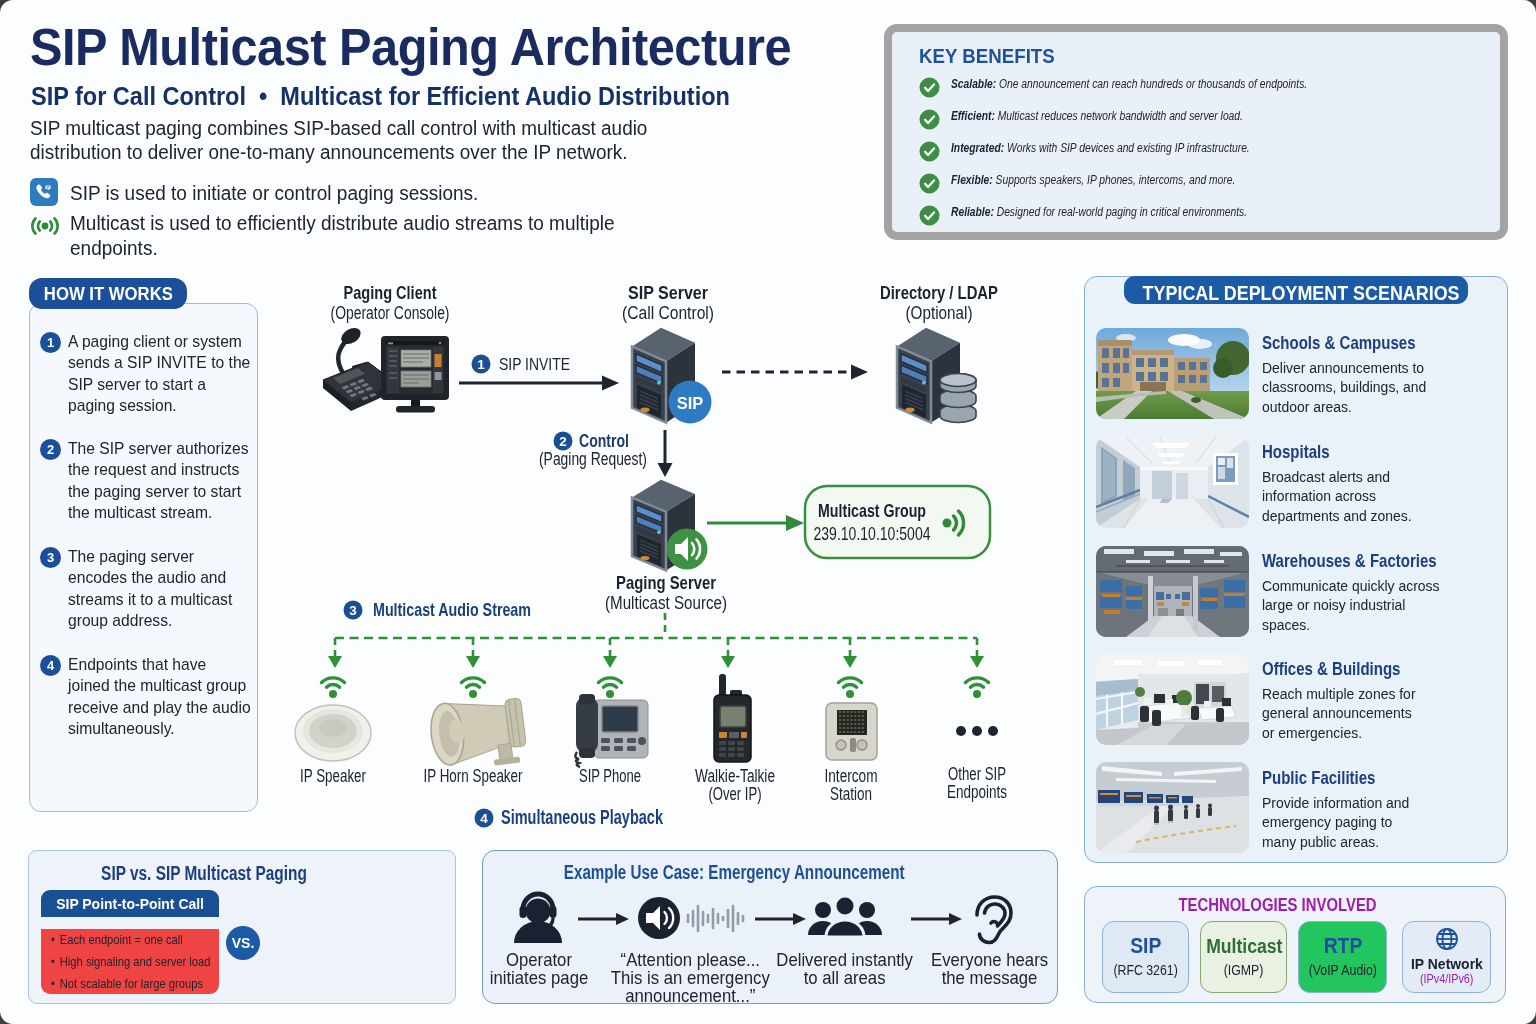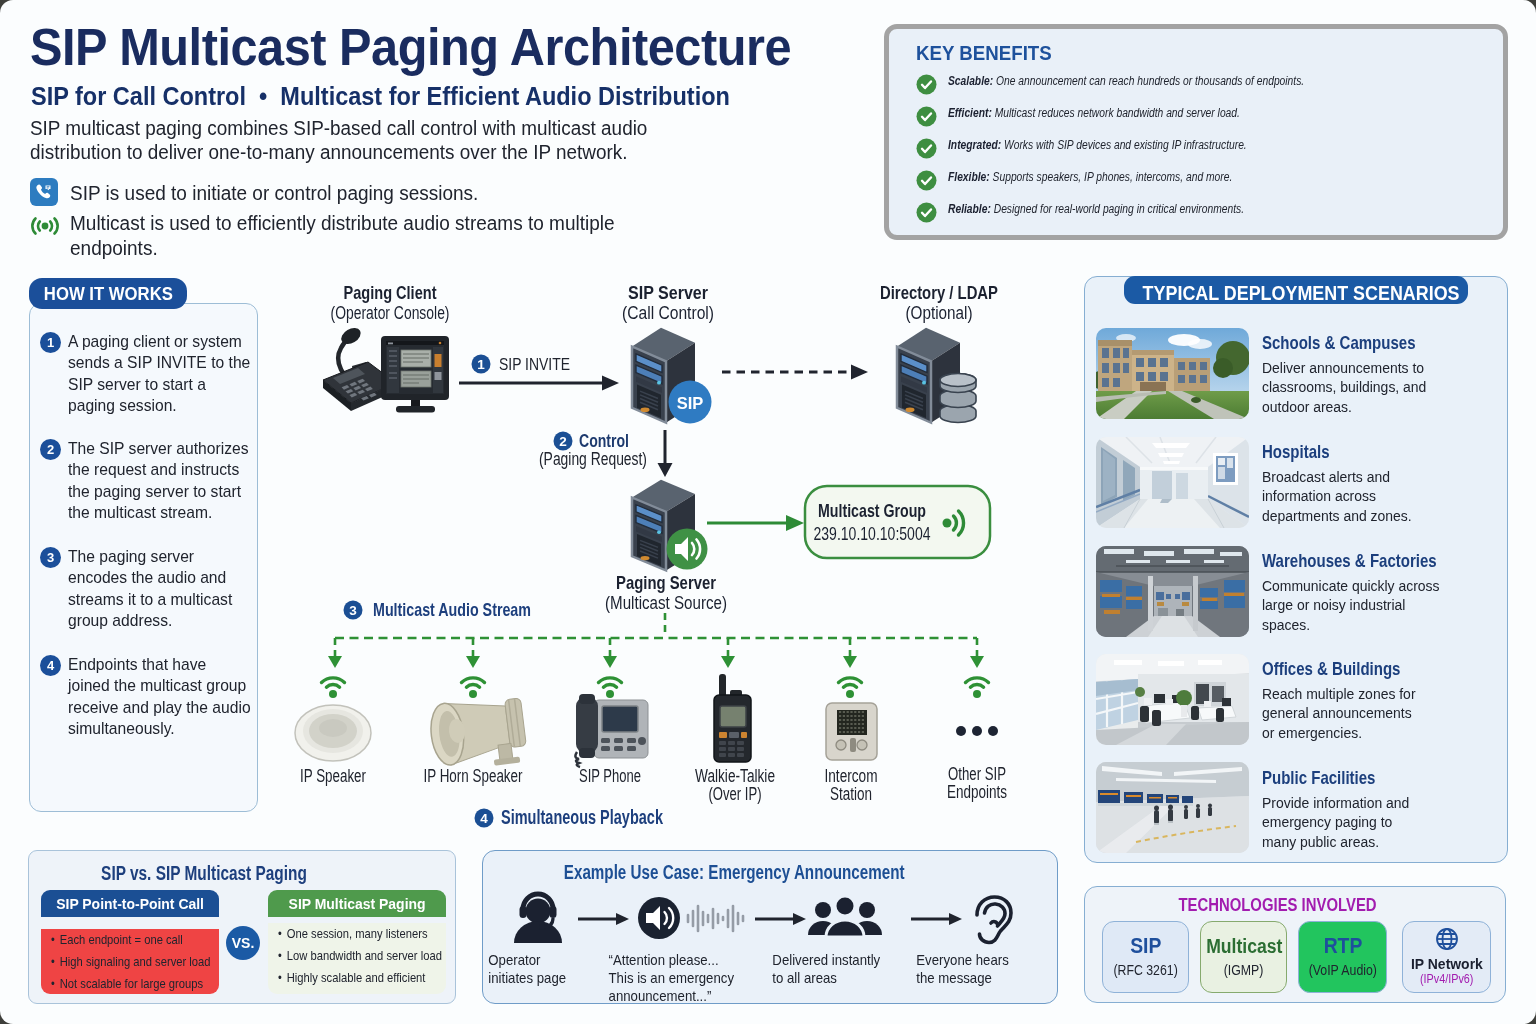--- a/index.html
+++ b/index.html
@@ -5,21 +5,21 @@
 html,body{margin:0;padding:0;background:#3e3f3b;}
 *{box-sizing:border-box;}
 body{font-family:"Liberation Sans",sans-serif;width:1536px;height:1024px;position:relative;overflow:hidden;}
 #page{position:absolute;left:0;top:0;width:1536px;height:1024px;background:#fbfdfe;border-radius:13px;overflow:hidden;}
 .abs{position:absolute;}
 h1{margin:0;font-size:51px;font-weight:700;color:#1a2c5f;letter-spacing:-0.5px;transform:scaleX(0.955);transform-origin:0 50%;white-space:nowrap;}
 .sub{font-size:25px;font-weight:700;color:#163068;transform:scaleX(0.94);transform-origin:0 50%;white-space:nowrap;}
 .lead{font-size:20px;color:#20242e;line-height:24px;transform:scaleX(0.945);transform-origin:0 50%;white-space:nowrap;}
 .bullet{font-size:20px;color:#20242e;line-height:25px;transform:scaleX(0.95);transform-origin:0 50%;white-space:nowrap;}
 
-#kb{left:884px;top:24px;width:624px;height:216px;background:#e9f0f8;border:5px solid #a3a3a3;border-radius:13px;}
+#kb{left:884px;top:24px;width:624px;height:216px;background:#e9f0f8;border:8px solid #a3a3a3;border-radius:13px;}
 #kb .t{position:absolute;left:27px;top:12px;font-size:21px;font-weight:700;color:#1e519c;transform:scaleX(0.89);transform-origin:0 50%;}
 .kbrow{position:absolute;left:27px;width:580px;height:22px;font-size:12px;color:#20242e;white-space:nowrap;font-style:italic;}
 .kbrow b{color:#1b2030;}
 .chk{position:absolute;left:0;top:0;width:21px;height:21px;}
 .kbtxt{position:absolute;left:32px;top:0px;transform:scaleX(0.857);transform-origin:0 50%;display:inline-block;}
 
 #hiwbox{left:29px;top:303px;width:229px;height:509px;background:#f5f9fd;border:1.5px solid #9dbdd6;border-radius:12px;}
 #hiwpill{left:29px;top:278px;width:158px;height:31px;background:#1b4f9a;border-radius:13px;color:#fff;font-size:19px;font-weight:700;text-align:center;line-height:31px;}
 #hiwpill span{display:inline-block;transform:scaleX(0.88);transform-origin:50% 50%;white-space:nowrap;}
 .hitem{position:absolute;left:40px;width:215px;font-size:17px;line-height:21.3px;color:#20242e;}
@@ -32,21 +32,21 @@
 .card .hd{height:27px;color:#fff;font-size:15.5px;font-weight:700;text-align:center;line-height:27px;}
 .card .hd span{display:inline-block;transform:scaleX(0.9);transform-origin:50% 50%;white-space:nowrap;}
 .card ul{margin:6px 0 0 0;padding:0 0 0 10px;list-style:none;}
 .card li{font-size:13.5px;color:#20242e;line-height:22px;white-space:nowrap;transform:scaleX(0.83);transform-origin:0 50%;}
 .card li:before{content:"•";margin-right:6px;font-size:13px;}
 #vscirc{position:absolute;left:226px;top:926px;width:34px;height:34px;border-radius:50%;background:#1b5aa5;color:#fff;font-size:14px;font-weight:700;text-align:center;line-height:34px;}
 
 #ucbox{left:482px;top:850px;width:576px;height:154px;background:#eaf1f9;border:1.5px solid #6f9cc8;border-radius:13px;}
 #ucbox .t{position:absolute;left:0;top:10px;width:502px;text-align:center;font-size:20px;font-weight:700;color:#1d4f94;white-space:nowrap;}
 #ucbox .t span{display:inline-block;transform:scaleX(0.76);transform-origin:50% 50%;}
-.uclbl{position:absolute;font-size:15px;line-height:18px;color:#20242e;text-align:left;}
+.uclbl{position:absolute;font-size:19px;line-height:18px;color:#20242e;text-align:center;}
 .uclbl span{display:inline-block;transform:scaleX(0.88);transform-origin:50% 0;white-space:nowrap;}
 
 #scbox{left:1084px;top:276px;width:424px;height:587px;background:#e9f1f9;border:1.5px solid #86aed2;border-radius:13px;}
 #scpill{left:1124px;top:276px;width:344px;height:28px;background:#1b5aa5;border-radius:11px;color:#fff;font-size:20px;font-weight:700;text-align:center;line-height:34px;white-space:nowrap;}
 #scpill span{display:inline-block;transform:scaleX(0.895);transform-origin:50% 50%;}
 .ph{position:absolute;left:1096px;width:153px;height:91px;border-radius:10px;overflow:hidden;}
 .sct{position:absolute;left:1262px;width:240px;font-size:19px;font-weight:700;color:#1c3f7d;white-space:nowrap;transform:scaleX(0.79);transform-origin:0 50%;}
 .scd{position:absolute;left:1262px;width:245px;font-size:15.5px;line-height:19.3px;color:#20242e;white-space:nowrap;transform:scaleX(0.9);transform-origin:0 0;}
 #techbox{left:1084px;top:886px;width:422px;height:117px;background:#eef3f9;border:1.5px solid #86aed2;border-radius:13px;}
 #techbox .t{position:absolute;left:0;top:8px;width:386px;text-align:center;font-size:17.5px;font-weight:700;color:#a21caf;white-space:nowrap;}
@@ -380,30 +380,20 @@
 
   <div class="abs" id="vsbox">
     <div class="t">SIP vs. SIP Multicast Paging</div>
     <div class="card" style="left:12px;">
       <div class="hd" style="background:#1b4f94;"><span>SIP Point-to-Point Call</span></div>
       <div style="background:#ef4444;height:77px;margin-top:12px;">
           <ul>
         <li>Each endpoint = one call</li>
         <li>High signaling and server load</li>
         <li>Not scalable for large groups</li>
-      </ul>
-        </div>
-    </div>
-    <div class="card" style="left:239px;">
-      <div class="hd" style="background:#4f9a4c;"><span>SIP Multicast Paging</span></div>
-      <div style="background:#eff4e9;height:77px;">
-          <ul>
-        <li>One session, many listeners</li>
-        <li>Low bandwidth and server load</li>
-        <li>Highly scalable and efficient</li>
       </ul>
         </div>
     </div>
   </div>
   <div class="abs" id="vscirc">VS.</div>
 
   <div class="abs" id="ucbox">
     <div class="t"><span>Example Use Case: Emergency Announcement</span></div>
     <svg style="position:absolute;left:0;top:36px;" width="576" height="62" viewBox="0 36 576 62">
 

